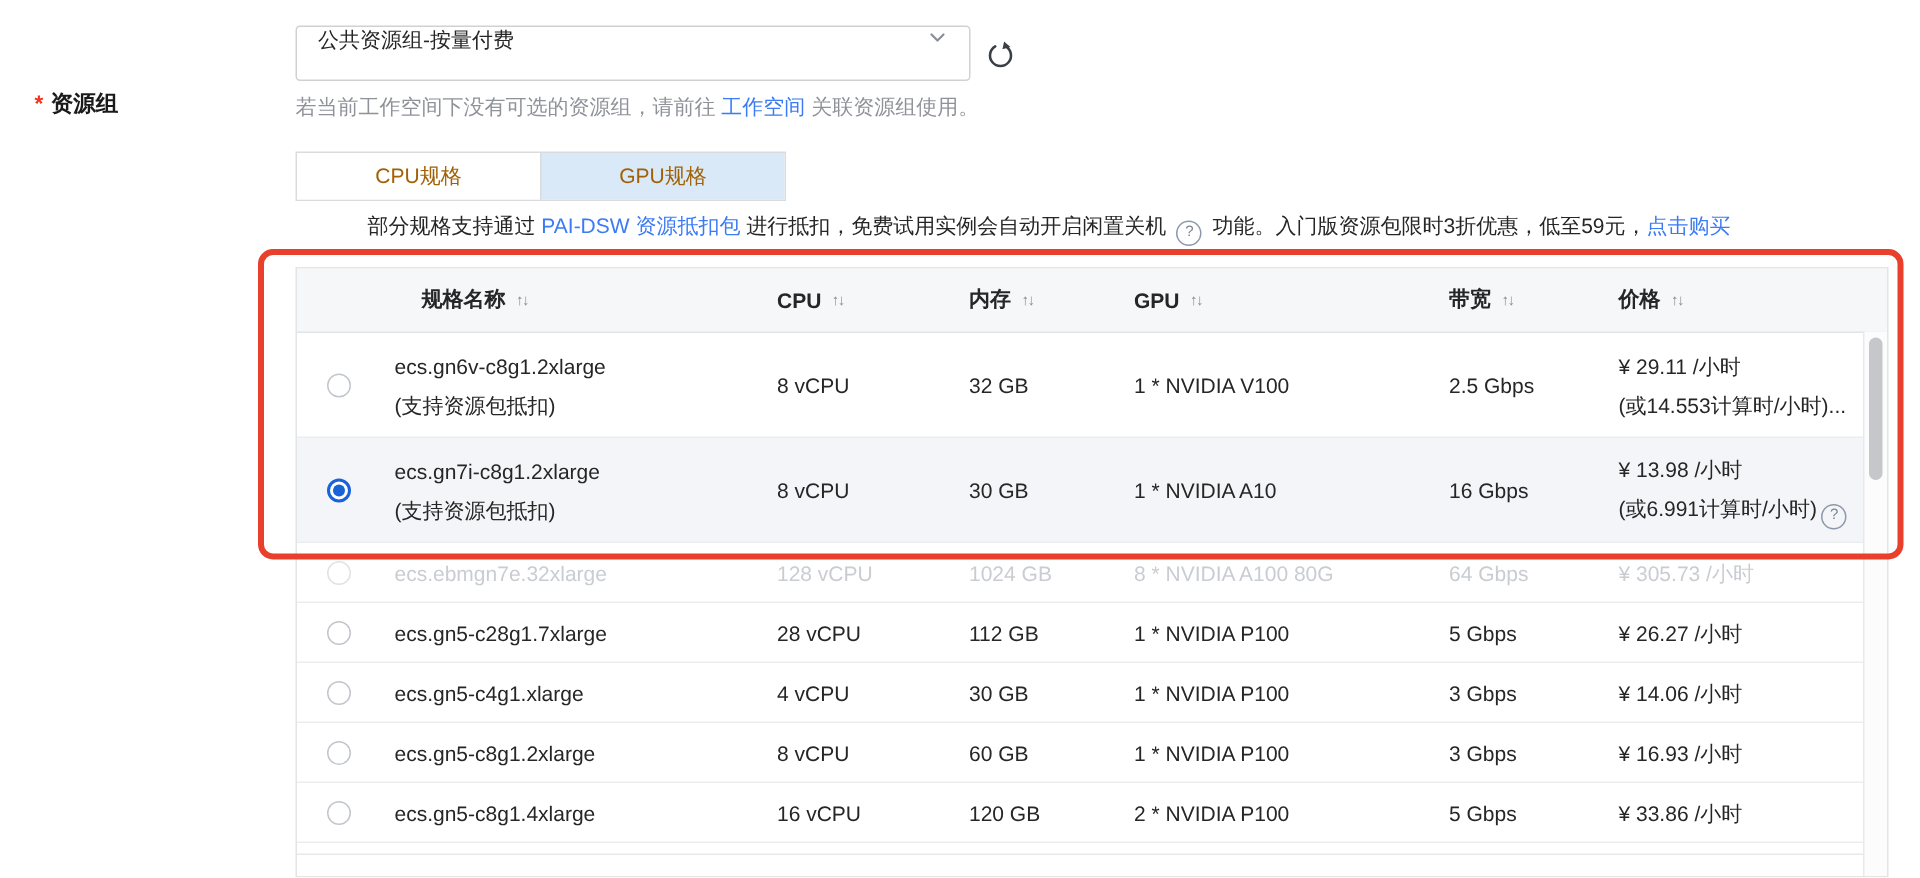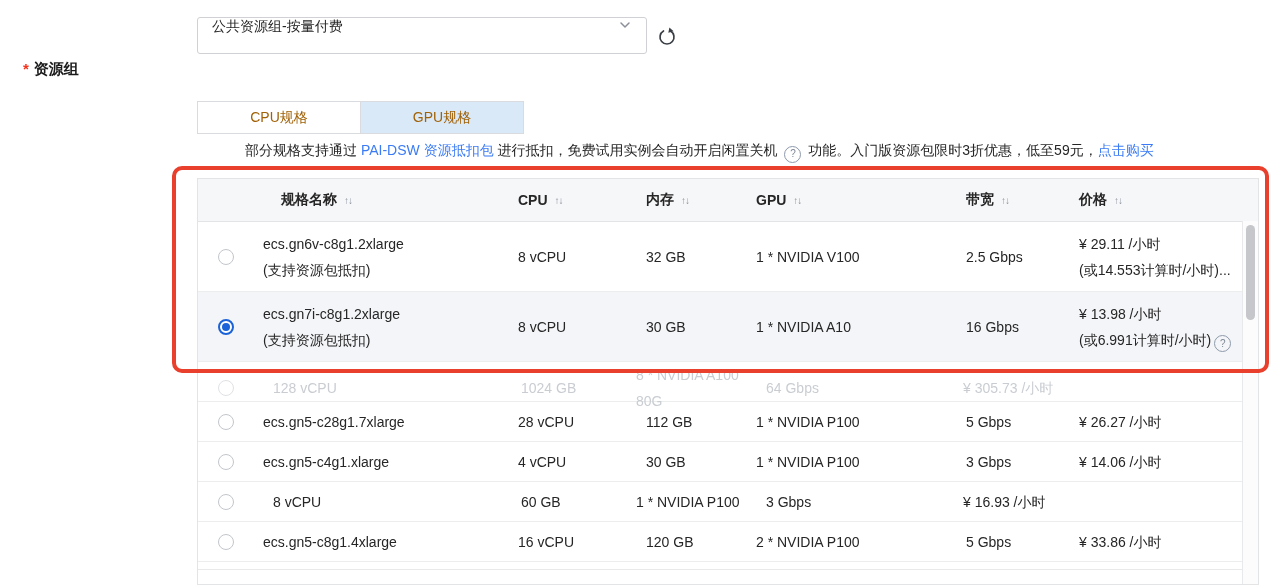--- a/index.html
+++ b/index.html
@@ -91,20 +91,23 @@
 
   <button class="refresh-btn">
     <span style="display:flex;">
       <svg width="22" height="22" viewBox="0 0 22 22">
         <path d="M7.5 4.94 A 7 7 0 1 0 14.5 4.94" fill="none" stroke="#3a3f45" stroke-width="1.7" stroke-linecap="round"></path>
         <path d="M13.4 1.6 L17.6 5.3 L12.3 6.8 Z" fill="#3a3f45"></path>
       </svg>
     </span>
   </button>
 
+  <div class="hint">
+    <span>若当前工作空间下没有可选的资源组，请前往 </span><span class="link">工作空间</span><span> 关联资源组使用。</span>
+  </div>
 
   <div class="tabs">
     <div class="tab">CPU规格</div>
     <div class="tab active">GPU规格</div>
   </div>
 
   <div class="notice">
     <span>部分规格支持通过 </span><span class="link">PAI-DSW 资源抵扣包</span><span> 进行抵扣，免费试用实例会自动开启闲置关机 </span><span class="qicon">?</span><span> 功能。入门版资源包限时3折优惠，低至59元，</span><span class="link">点击购买</span>
   </div>
 
@@ -176,20 +179,24 @@
     <div class="cell c-price">
       <div>¥ 13.98 /小时</div>
       <div><span>(或6.991计算时/小时)</span><span class="qicon price-help">?</span></div>
     </div>
   </div>
 
   <div class="trow grid-cols disabled short">
     <div class="cell c-radio">
             <span class="radio"></span>
           </div>
+    <div class="cell c-name">
+      <div>ecs.ebmgn7e.32xlarge</div>
+
+    </div>
     <div class="cell c-cpu">128 vCPU</div>
     <div class="cell c-mem">1024 GB</div>
     <div class="cell c-gpu">8 * NVIDIA A100 80G</div>
     <div class="cell c-bw">64 Gbps</div>
     <div class="cell c-price">
       <div>¥ 305.73 /小时</div>
       <div></div>
     </div>
   </div>
 
@@ -226,20 +233,24 @@
     <div class="cell c-price">
       <div>¥ 14.06 /小时</div>
       <div></div>
     </div>
   </div>
 
   <div class="trow grid-cols short">
     <div class="cell c-radio">
             <span class="radio"></span>
           </div>
+    <div class="cell c-name">
+      <div>ecs.gn5-c8g1.2xlarge</div>
+
+    </div>
     <div class="cell c-cpu">8 vCPU</div>
     <div class="cell c-mem">60 GB</div>
     <div class="cell c-gpu">1 * NVIDIA P100</div>
     <div class="cell c-bw">3 Gbps</div>
     <div class="cell c-price">
       <div>¥ 16.93 /小时</div>
       <div></div>
     </div>
   </div>
 

